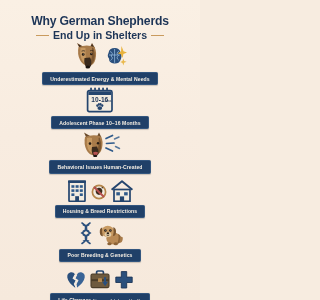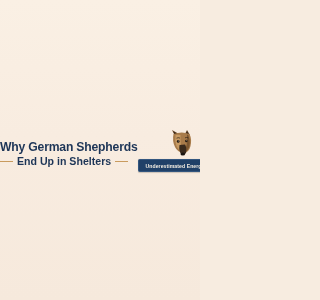--- a/index.html
+++ b/index.html
@@ -12,44 +12,44 @@
     height: 300px;
     overflow: hidden;
     font-family: "Liberation Sans", sans-serif;
     position: relative;
   }
   #poster {
     position: absolute;
     inset: 0;
     background: linear-gradient(180deg, #faf0e4 0%, #f8ece0 45%, #f6e9dc 100%);
     display: flex;
-    flex-direction: row;
+    flex-direction: column;
     align-items: center;
     box-sizing: border-box;
-    padding: 0;
+    padding: 7px;
   }
 
   
   .header {
     width: 100%;
     padding-top: 8px;
     text-align: center;
   }
   .title-line1 {
     font-size: 12.2px;
     font-weight: bold;
     color: #1d3557;
     letter-spacing: -0.2px;
     line-height: 13px;
     white-space: nowrap;
   }
   .title-line2-wrap {
     display: flex;
     align-items: center;
-    justify-content: flex-start;
+    justify-content: center;
     gap: 4px;
     margin-top: 2px;
   }
   .rule {
     width: 13px;
     height: 1.4px;
     background: #c99b5e;
     flex: none;
   }
   .title-line2 {

